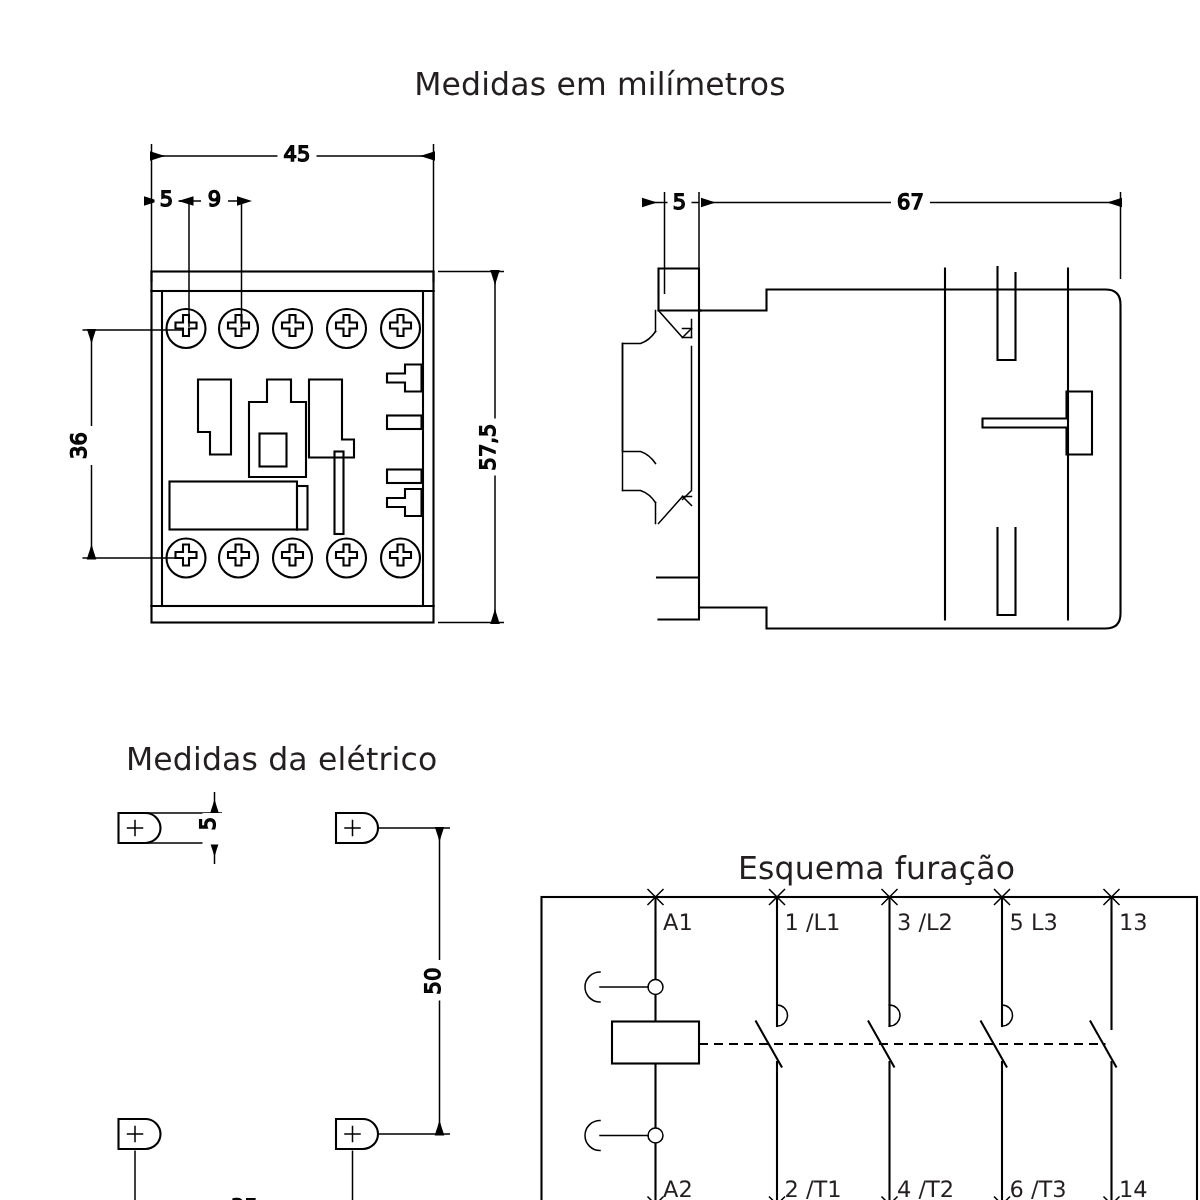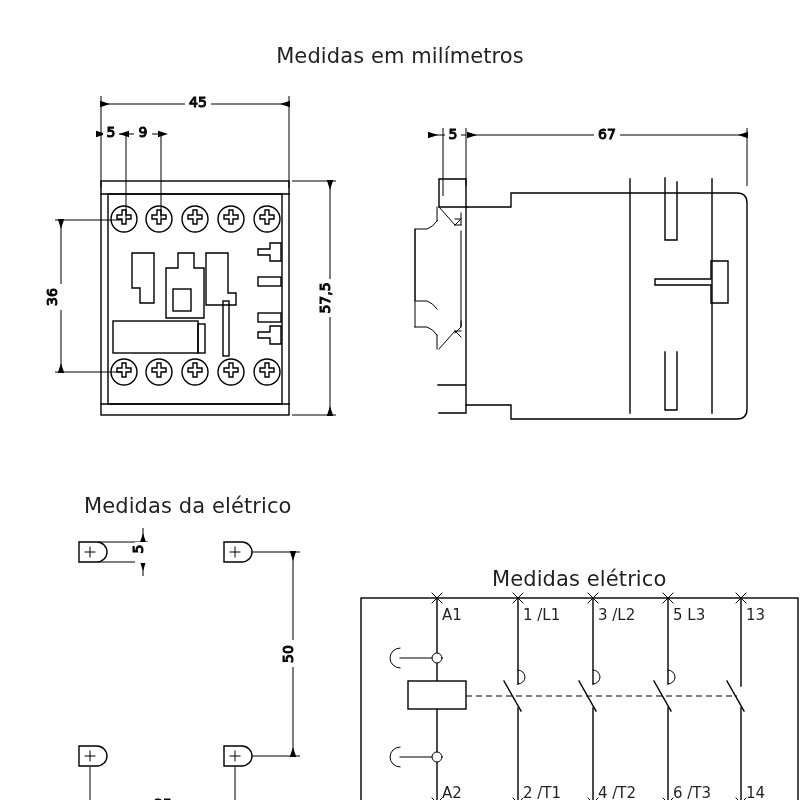--- a/index.html
+++ b/index.html
@@ -90,21 +90,21 @@
     fill: #231f20;
   }
 </style>
 </head>
 <body>
 
 <div class="stage">
 
   <div class="title" id="title-main">Medidas em milímetros</div>
   <div class="title" id="title-holes">Medidas da elétrico</div>
-  <div class="title" id="title-schematic">Medidas elétrico</div>
+  <div class="title" id="title-schematic">Esquema furação</div>
 
   <svg class="draw">
     <defs>
       <marker id="arrIn" markerWidth="10" markerHeight="8" refX="9" refY="4" orient="auto">
         <path d="M0,4 L10,0.8 L10,7.2 Z" fill="#000"></path>
       </marker>
       <marker id="arrOut" markerWidth="10" markerHeight="8" refX="1" refY="4" orient="auto">
         <path d="M10,4 L0,0.8 L0,7.2 Z" fill="#000"></path>
       </marker>
     </defs>

